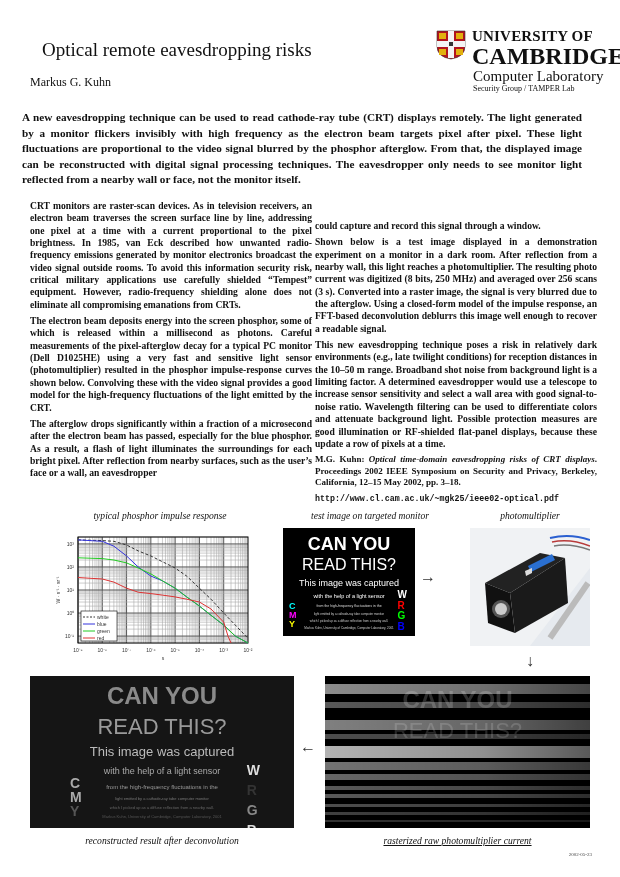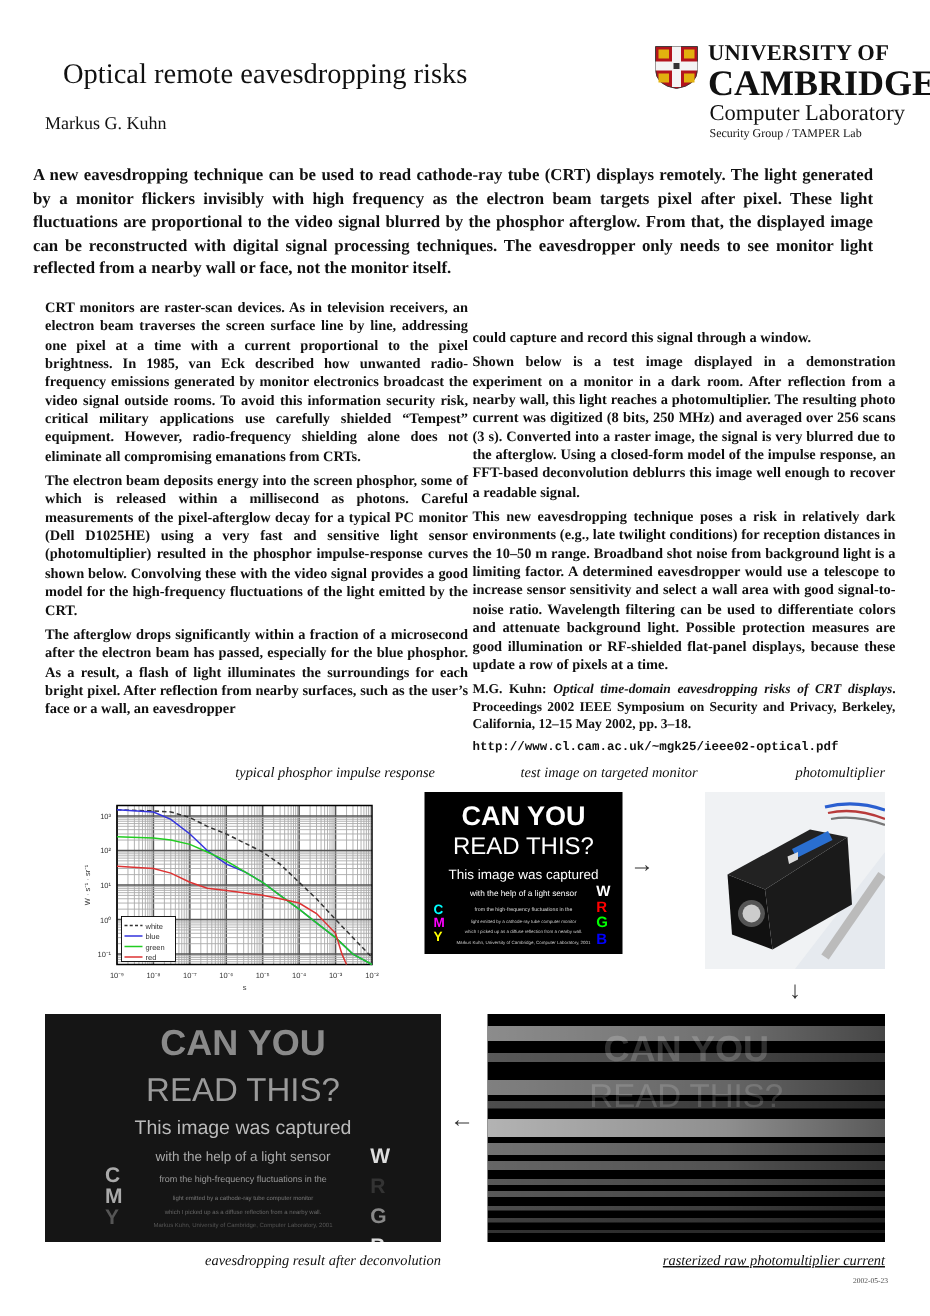--- a/index.html
+++ b/index.html
@@ -12,21 +12,21 @@
   .uni1{position:absolute;left:36px;top:-2px;font-size:15px;font-weight:bold;letter-spacing:0.2px;white-space:nowrap;}
   .uni2{position:absolute;left:36px;top:13px;font-size:24px;font-weight:bold;white-space:nowrap;}
   .lab{position:absolute;left:37px;top:38px;font-size:15px;white-space:nowrap;}
   .grp{position:absolute;left:37px;top:54px;font-size:8px;white-space:nowrap;}
   .abstract{left:22px;top:110px;width:560px;font-size:11.2px;line-height:15.6px;font-weight:bold;text-align:justify;margin:0;}
   .col{top:200px;width:282px;font-size:9.6px;line-height:12.35px;text-align:justify;font-weight:bold;}
   .col p{margin:0 0 4px 0;}
   .col1{left:30px;}
   .col2{left:315px;margin-top:20px;}
   .mono{font-family:"Liberation Mono","DejaVu Sans Mono",monospace;font-size:8.3px;}
-  .cap{font-style:italic;font-size:9.6px;text-align:right;white-space:nowrap;}
+  .cap{font-style:italic;font-size:9.6px;text-align:center;white-space:nowrap;}
   .arrow{font-size:16px;color:#333;}
   .shot{background:#000;overflow:hidden;}
   .shot .t{position:absolute;left:0;right:0;text-align:center;font-family:"Liberation Sans","DejaVu Sans",sans-serif;white-space:nowrap;}
   .lat{position:absolute;font-family:"Liberation Sans","DejaVu Sans",sans-serif;font-weight:bold;}
   .footer{right:28px;top:852px;font-size:5px;color:#444;}
 </style>
 </head>
 <body>
 
 <h1 class="abs title">
@@ -281,16 +281,16 @@
     <div style="position: absolute; left: 0px; right: 0px; top: 70px; height: 12px; background: linear-gradient(to right, rgba(255, 255, 255, 0.7), rgba(255, 255, 255, 0.56) 60%, rgba(255, 255, 255, 0.35));"></div>
     <div style="position: absolute; left: 0px; right: 0px; top: 86px; height: 8px; background: linear-gradient(to right, rgba(255, 255, 255, 0.45), rgba(255, 255, 255, 0.36) 60%, rgba(255, 255, 255, 0.224));"></div>
     <div style="position: absolute; left: 0px; right: 0px; top: 98px; height: 6px; background: linear-gradient(to right, rgba(255, 255, 255, 0.4), rgba(255, 255, 255, 0.32) 60%, rgba(255, 255, 255, 0.2));"></div>
     <div style="position: absolute; left: 0px; right: 0px; top: 110px; height: 4px; background: linear-gradient(to right, rgba(255, 255, 255, 0.35), rgba(255, 255, 255, 0.28) 60%, rgba(255, 255, 255, 0.176));"></div>
     <div style="position: absolute; left: 0px; right: 0px; top: 118px; height: 4px; background: linear-gradient(to right, rgba(255, 255, 255, 0.35), rgba(255, 255, 255, 0.28) 60%, rgba(255, 255, 255, 0.176));"></div>
     <div style="position: absolute; left: 0px; right: 0px; top: 128px; height: 3px; background: linear-gradient(to right, rgba(255, 255, 255, 0.3), rgba(255, 255, 255, 0.24) 60%, rgba(255, 255, 255, 0.15));"></div>
     <div style="position: absolute; left: 0px; right: 0px; top: 136px; height: 3px; background: linear-gradient(to right, rgba(255, 255, 255, 0.25), rgba(255, 255, 255, 0.2) 60%, rgba(255, 255, 255, 0.125));"></div>
     <div style="position: absolute; left: 0px; right: 0px; top: 144px; height: 2px; background: linear-gradient(to right, rgba(255, 255, 255, 0.2), rgba(255, 255, 255, 0.16) 60%, rgba(255, 255, 255, 0.1));"></div>
   </div>
 
-<div class="abs cap" style="left:30px;top:835px;width:264px;">eavesdropping result after deconvolution</div>
+<div class="abs cap" style="left:30px;top:835px;width:264px;">reconstructed result after deconvolution</div>
 <div class="abs cap" style="left:325px;top:835px;width:265px;text-decoration:underline;">rasterized raw photomultiplier current</div>
 
 <div class="abs footer">2002-05-23</div>
 
 </body></html>

